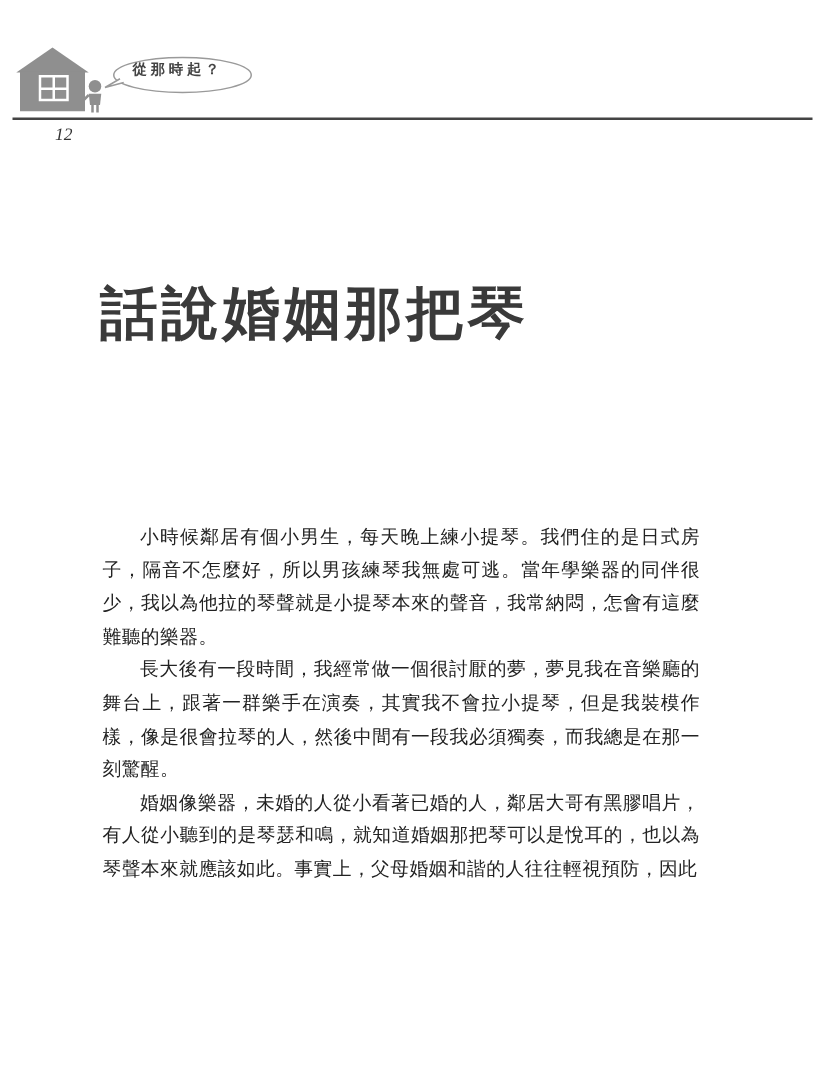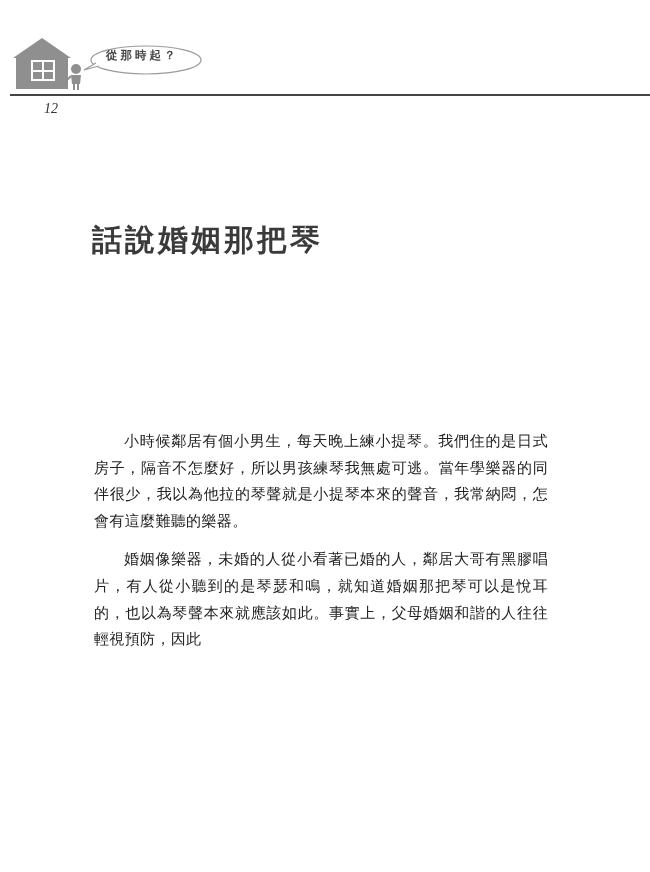--- a/index.html
+++ b/index.html
@@ -4,24 +4,24 @@
   <style>
     html, body { margin: 0; padding: 0; background: #ffffff; }
     body { width: 650px; height: 872px; position: relative; overflow: hidden; font-family: "DejaVu Sans", sans-serif; color: #222; }
 
     .header-art { position: absolute; left: 0; top: 30px; width: 220px; height: 64px; }
     .bubble-text { position: absolute; left: 106px; top: 48px; font-size: 11.5px; letter-spacing: 3px; color: #444; font-family: "DejaVu Sans", sans-serif; font-weight: bold; white-space: nowrap; }
 
     .rule { position: absolute; left: 10px; right: 0; top: 94px; height: 2px; background: #444; }
     .page-number { position: absolute; left: 12px; top: 101px; font-family: "Liberation Serif", serif; font-style: italic; font-size: 14px; color: #333; margin-left: 32px; }
 
-    .title { position: absolute; left: 92px; top: 220px; font-family: "DejaVu Serif", serif; font-weight: bold; font-size: 30px; letter-spacing: 3px; color: #3a3a3a; white-space: nowrap; }
+    .title { position: absolute; left: 80px; top: 220px; font-family: "DejaVu Serif", serif; font-weight: bold; font-size: 46px; letter-spacing: 3px; color: #3a3a3a; white-space: nowrap; }
 
     .body-text { position: absolute; left: 82px; top: 416px; width: 478px; font-family: "DejaVu Sans", sans-serif; font-size: 15px; line-height: 26.6px; color: #222; letter-spacing: 0.35px; text-align: justify; }
-    .body-text p { margin: 12px; text-indent: 30px; }
+    .body-text p { margin: 0; text-indent: 30px; }
   </style>
 </head>
 <body>
 
 <div class="header-art">
   <svg width="220" height="64" viewBox="0 0 220 64">
 
     <polygon points="13,28 42,8 71,28" fill="#8f8f8f"></polygon>
     <rect x="16" y="27" width="52" height="32" fill="#8f8f8f"></rect>
 
@@ -47,14 +47,15 @@
 </div>
 <div class="bubble-text">從那時起？</div>
 
 <div class="rule"></div>
 <div class="page-number">12</div>
 
 <h1 class="title" style="margin:0;">話說婚姻那把琴</h1>
 
 <div class="body-text">
   <p>小時候鄰居有個小男生，每天晚上練小提琴。我們住的是日式房子，隔音不怎麼好，所以男孩練琴我無處可逃。當年學樂器的同伴很少，我以為他拉的琴聲就是小提琴本來的聲音，我常納悶，怎會有這麼難聽的樂器。</p>
+  <p>長大後有一段時間，我經常做一個很討厭的夢，夢見我在音樂廳的舞台上，跟著一群樂手在演奏，其實我不會拉小提琴，但是我裝模作樣，像是很會拉琴的人，然後中間有一段我必須獨奏，而我總是在那一刻驚醒。</p>
   <p>婚姻像樂器，未婚的人從小看著已婚的人，鄰居大哥有黑膠唱片，有人從小聽到的是琴瑟和鳴，就知道婚姻那把琴可以是悅耳的，也以為琴聲本來就應該如此。事實上，父母婚姻和諧的人往往輕視預防，因此</p>
 </div>
 
 </body></html>

